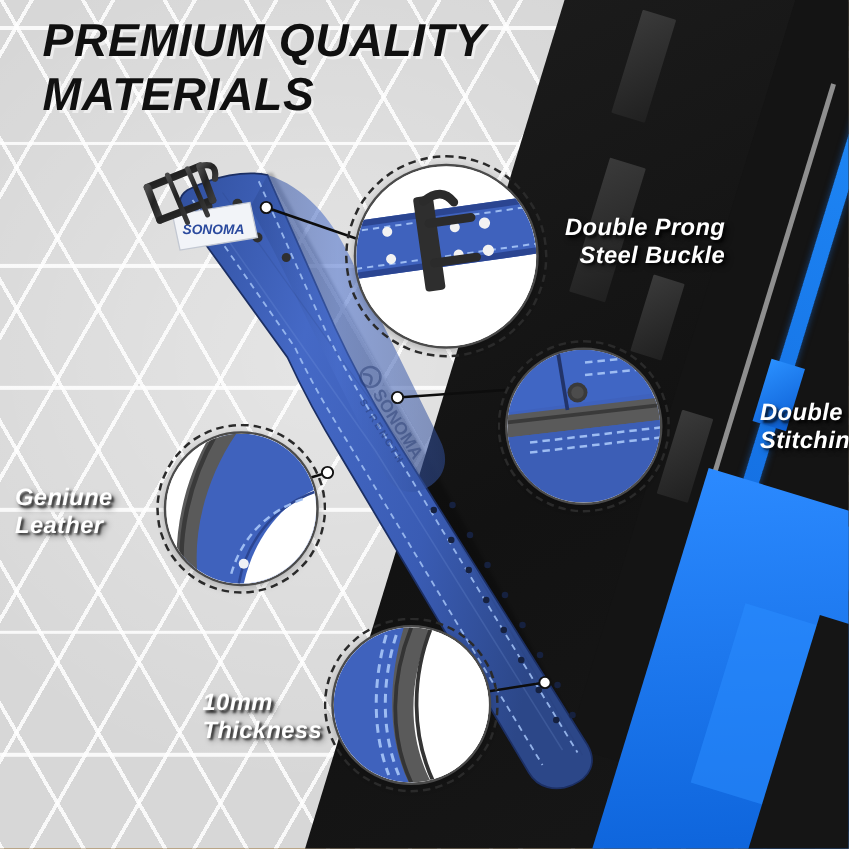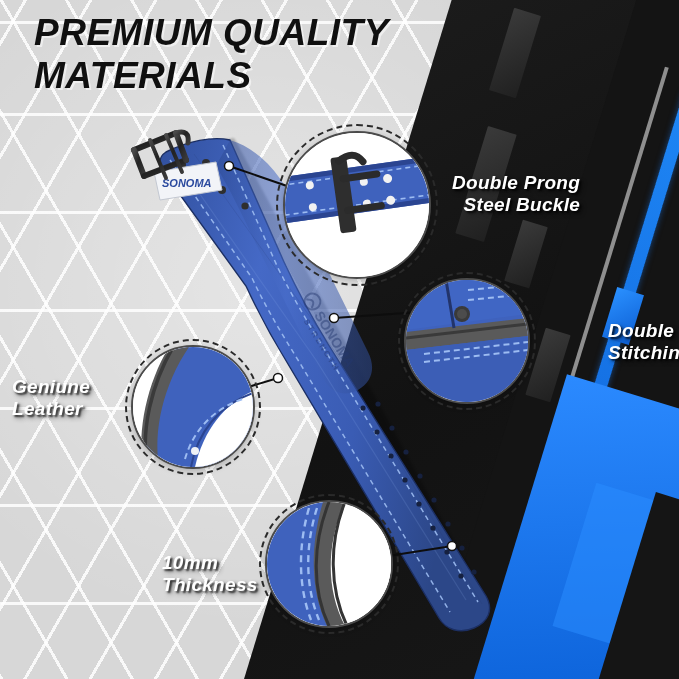--- a/index.html
+++ b/index.html
@@ -86,25 +86,25 @@
   }
 
   
   .flabel{
     position:absolute;color:#fff;font-weight:bold;font-style:italic;
     font-size:19px;line-height:1.18;letter-spacing:.3px;white-space:pre-line;
     text-shadow:2px 2px 2px rgba(0,0,0,.72), 3px 3px 5px rgba(0,0,0,.45);
   }
   .lbl-buckle{left:452px;top:172px;text-align:right;}
   .lbl-stitch{left:560px;top:320px;text-align:left;margin-left:48px;}
-  .lbl-leather{left:12px;top:376px;}
+  .lbl-leather{left:12px;top:388px;}
   .lbl-thick{left:162px;top:540px;margin-top:12px;}
 
   
-  .belt-wrap{position:absolute;inset:0;padding-left:16px;}
+  .belt-wrap{position:absolute;inset:0;}
 
   
   .circle{
     position:absolute;border-radius:50%;overflow:hidden;
     background:#fff;
     border:2px solid #4b4b4b;
     box-shadow:0 2px 7px rgba(0,0,0,.22);
   }
   .dash{
     position:absolute;border-radius:50%;

